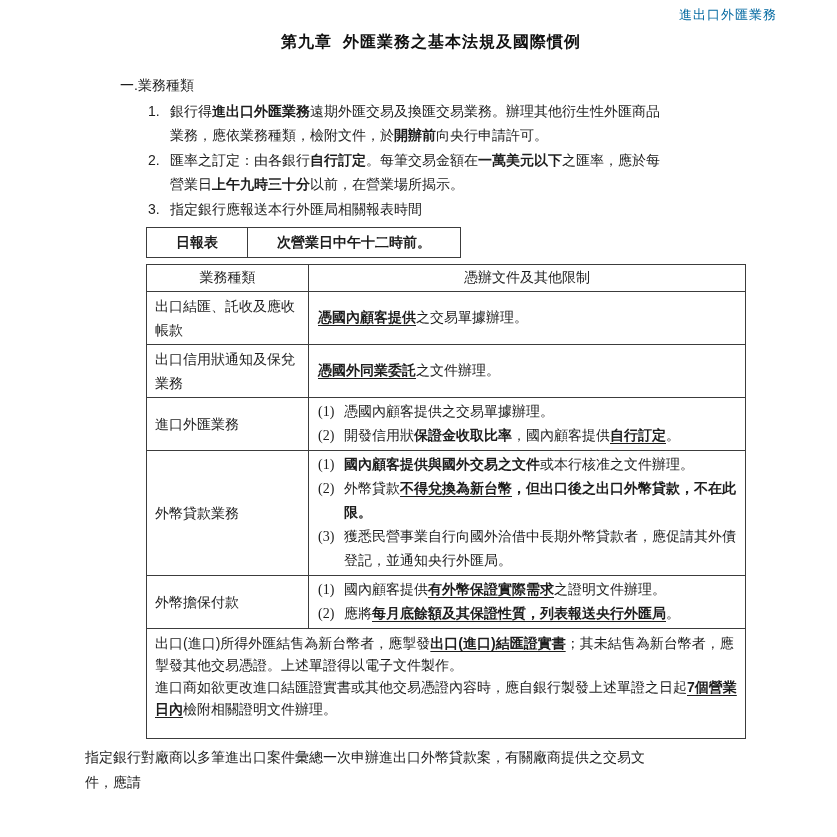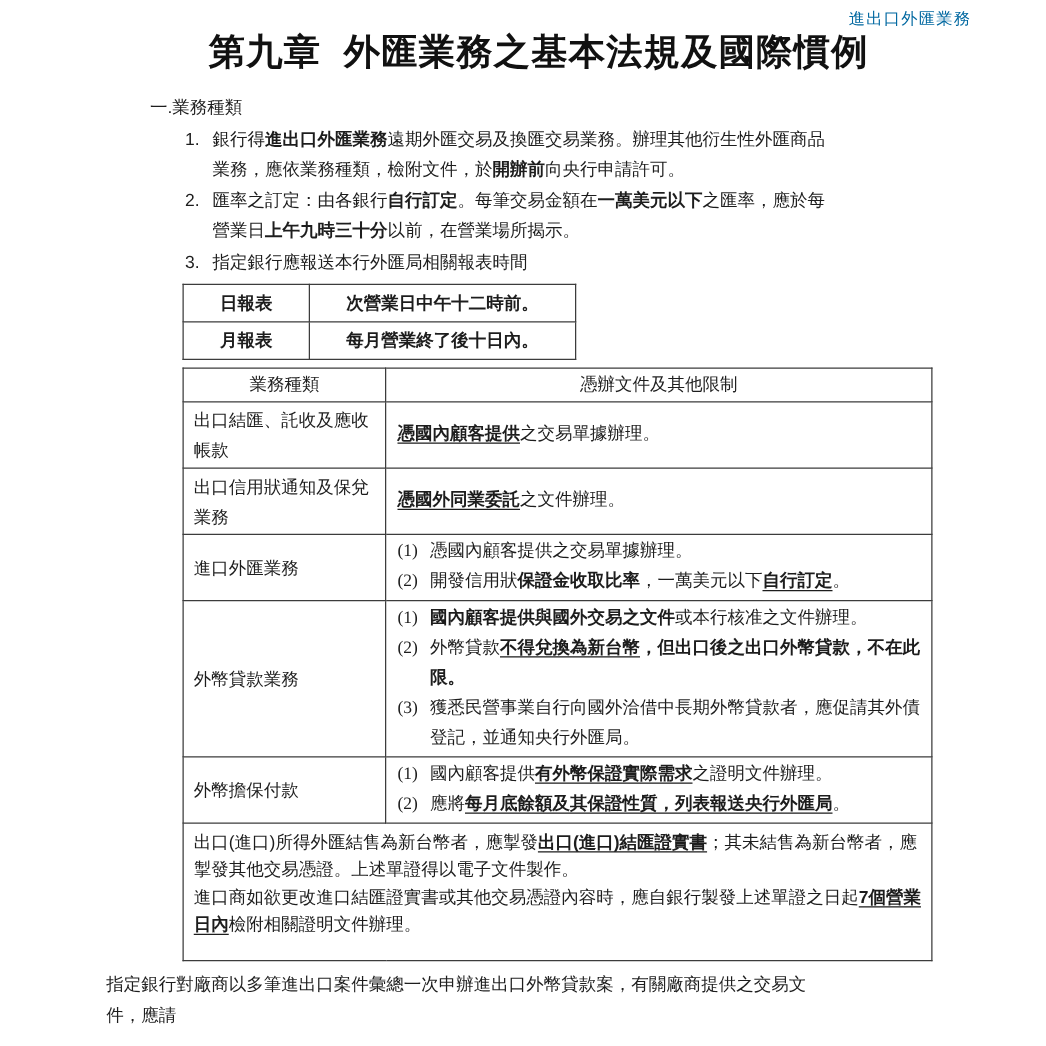--- a/index.html
+++ b/index.html
@@ -4,21 +4,21 @@
 <style>
   html,body{margin:0;padding:0;background:#ffffff;}
   body{
     width:837px;height:837px;overflow:hidden;
     font-family:"Liberation Sans","DejaVu Sans",sans-serif;
     font-size:14px;color:#1d1d1d;
     -webkit-font-smoothing:antialiased;
   }
   .page{box-sizing:border-box;width:837px;height:837px;padding:6px 60px 0 85px;}
   .doc-tag{text-align:right;font-size:13px;color:#0369a1;letter-spacing:1px;line-height:17px;}
-  h1.title{margin:4px 0 0 0;text-align:center;font-size:29px;font-weight:bold;
+  h1.title{margin:4px 0 0 0;text-align:center;font-size:16px;font-weight:bold;
            letter-spacing:1px;line-height:30px;white-space:pre;color:#111;}
   .sec-heading{margin:16px 0 0 35px;line-height:24px;}
   .sec-heading.s2{margin-top:10px;}
   
   .num-list{margin:2px 0 0 63px;width:524px;}
   .num-item{display:flex;line-height:24px;margin-top:1px;}
   .num-item .n{flex:none;width:22px;}
   .num-item .t{flex:1;}
   
   table{border-collapse:collapse;}
@@ -70,24 +70,20 @@
       <span class="t"><span>指定銀行應報送本行外匯局相關報表時間</span></span>
     </div>
   </div>
 
   <table class="report-table">
     <tbody>
       <tr>
         <td class="c1">日報表</td>
         <td class="c2">次營業日中午十二時前。</td>
       </tr>
-      <tr>
-        <td class="c1">月報表</td>
-        <td class="c2">每月營業終了後十日內。</td>
-      </tr>
     </tbody>
   </table>
 
 
   <table class="main-table">
     <colgroup>
         <col class="cat-col">
         <col>
       </colgroup>
     <thead>
@@ -115,21 +111,21 @@
       </tr>
       <tr>
         <td class="cat">進口外匯業務</td>
         <td class="det">
           <div class="sub">
             <span class="n">(1)</span>
             <span class="t"><span>憑國內顧客提供之交易單據辦理。</span></span>
           </div>
           <div class="sub">
             <span class="n">(2)</span>
-            <span class="t"><span>開發信用狀</span><b>保證金收取比率</b><span>，一萬美元以下</span><b class="u">自行訂定</b><span>。</span></span>
+            <span class="t"><span>開發信用狀</span><b>保證金收取比率</b><span>，國內顧客提供</span><b class="u">自行訂定</b><span>。</span></span>
           </div>
         </td>
       </tr>
       <tr>
         <td class="cat">外幣貸款業務</td>
         <td class="det">
           <div class="sub">
             <span class="n">(1)</span>
             <span class="t"><b>國內顧客提供與國外交易之文件</b><span>或本行核准之文件辦理。</span></span>
           </div>

